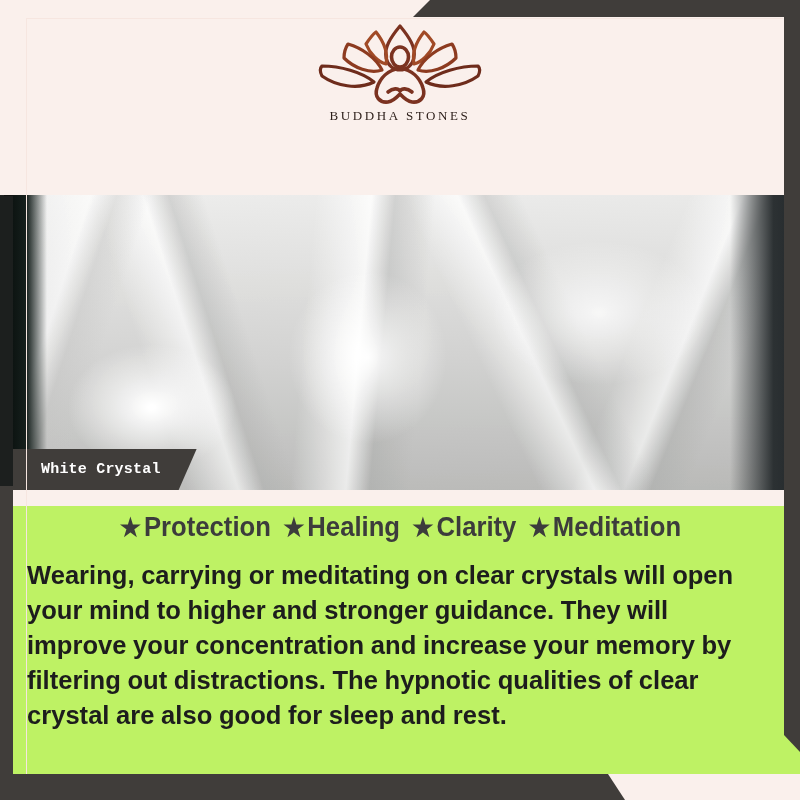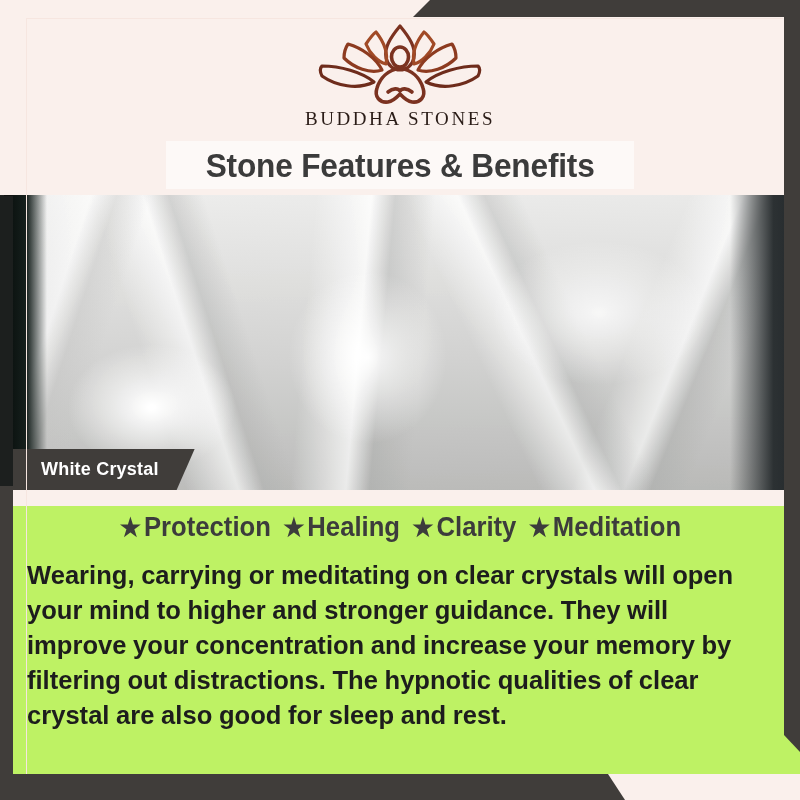--- a/index.html
+++ b/index.html
@@ -83,21 +83,21 @@
     left: 0; top: 18px;
     width: 800px;
     display: flex;
     flex-direction: column;
     align-items: center;
   }
   .logo-mark { width: 172px; height: 88px; display: block; }
   .logo-word {
     margin-top: 2px;
     font-family: "Liberation Serif", serif;
-    font-size: 19px;
+    font-size: 13px;
     letter-spacing: 2.6px;
     color: #2a1c17;
     font-weight: 400;
   }
 
   
   .title-banner {
     position: absolute;
     left: 166px; top: 141px;
     width: 468px; height: 48px;
@@ -169,23 +169,23 @@
     left: 13px; top: 449px;
     height: 41px;
     padding: 0 36px 0 28px;
     background: #403d3a;
     display: flex;
     align-items: center;
     clip-path: polygon(0 0, 100% 0, calc(100% - 18px) 100%, 0 100%);
     z-index: 5;
   }
   .stone-tag-text {
-    font-family: Liberation Sans, sans-serif;
-    font-weight: 700;
-    font-size: 18px;
+    font-family: Liberation Mono, monospace;
+    font-weight: 700;
+    font-size: 15px;
     color: #ffffff;
     letter-spacing: 0.2px;
     white-space: nowrap;
   }
 
   
   .body-area {
     position: absolute;
     left: 0; top: 490px;
     width: 800px; height: 284px;
@@ -258,23 +258,20 @@
 
           <path d="M86 50 C 74 52, 66 60, 63 70 C 60 79, 66 85, 74 84 C 80 83, 83 79, 86 76 C 89 79, 92 83, 98 84 C 106 85, 112 79, 109 70 C 106 60, 98 52, 86 50 Z"></path>
 
           <path d="M74 74 C 79 70, 84 70, 86 73 C 88 70, 93 70, 98 74"></path>
         </g>
       </svg>
       <div class="logo-word">BUDDHA STONES</div>
     </div>
   </div>
 
-  <div class="title-banner">
-    <div class="title-text">Stone Features &amp; Benefits</div>
-  </div>
 
   <div class="photo">
     <div class="photo-img"></div>
     <div class="photo-shards"></div>
     <div class="photo-dark-l"></div>
     <div class="photo-dark-r"></div>
   </div>
 
   <div class="stone-tag">
     <span class="stone-tag-text">White Crystal</span>

